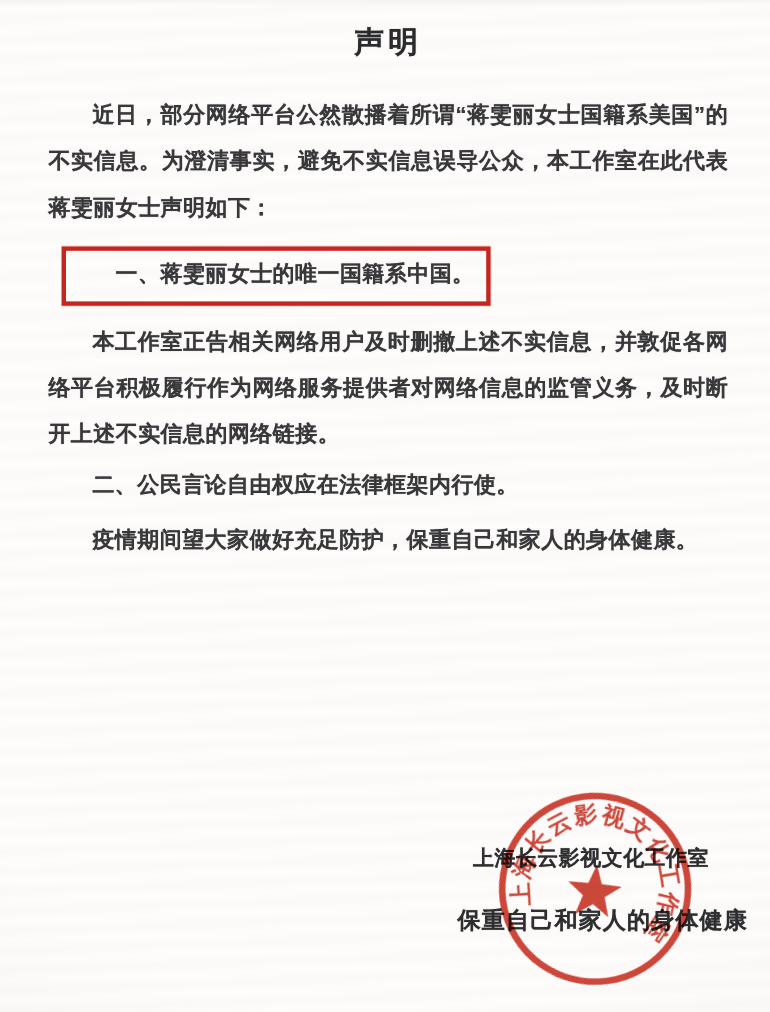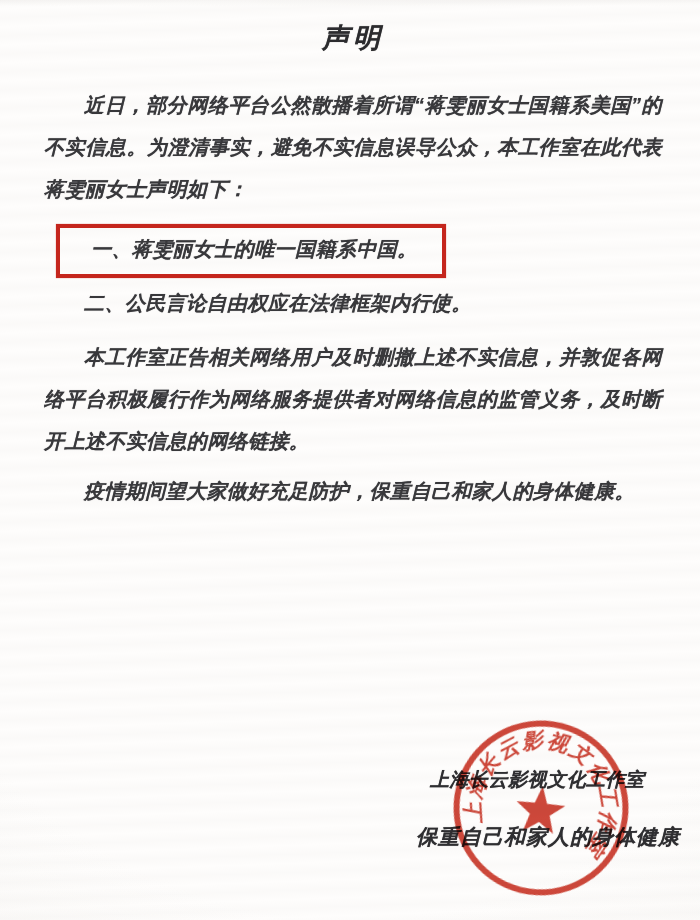--- a/index.html
+++ b/index.html
@@ -8,21 +8,20 @@
     font-family: "Liberation Sans", "DejaVu Sans", sans-serif;
     overflow: hidden;
   }
   .page {
     position: relative;
     width: 700px;
     height: 920px;
     background:
       radial-gradient(130% 105% at 50% 42%, #fefdfc 55%, #f4f2ef 100%);
     color: #35353a;
-    font-style: italic;
   }
   .scan-streaks {
     position: absolute; inset: 0;
     background:
       linear-gradient(180deg, rgba(180,175,168,0.10) 0, rgba(180,175,168,0) 6px),
       repeating-linear-gradient(178deg,
         rgba(160,155,150,0.035) 0px, rgba(160,155,150,0.0) 9px,
         rgba(160,155,150,0.035) 18px);
     pointer-events: none;
   }
@@ -52,21 +51,21 @@
   .p1 { margin-top: 28px; }
   .p2 { margin-top: 12px; }
   .p3 { margin-top: 10px; }
   .p4 { margin-top: 8px; }
   .p5 { margin-top: 10px; }
   .heading2 { margin-top: 4px; }
   .highlight-box {
     border: 4px solid #c5261d;
     width: 390px;
     margin: 14px 0 0 12px;
-    padding: 7px 8px 11px 4px;
+    padding: 7px 8px 11px 18px;
     box-shadow: 0 0 1px rgba(197,38,29,0.6);
   }
   .highlight-box .para {
     margin: 0;
     text-indent: 1.35em;
     line-height: 28px;
   }
   
   .seal-area {
     position: absolute;
@@ -117,23 +116,23 @@
 
   <div class="content">
     <h1 class="doc-title">声明</h1>
 
     <p class="para p1">近日，部分网络平台公然散播着所谓“蒋雯丽女士国籍系美国”的不实信息。为澄清事实，避免不实信息误导公众，本工作室在此代表蒋雯丽女士声明如下：</p>
 
     <div class="highlight-box">
       <p class="para">一、蒋雯丽女士的唯一国籍系中国。</p>
     </div>
 
+    <p class="para p2">本工作室正告相关网络用户及时删撤上述不实信息，并敦促各网络平台积极履行作为网络服务提供者对网络信息的监管义务，及时断开上述不实信息的网络链接。</p>
+
     <p class="para heading2">二、公民言论自由权应在法律框架内行使。</p>
-
-    <p class="para p2">本工作室正告相关网络用户及时删撤上述不实信息，并敦促各网络平台积极履行作为网络服务提供者对网络信息的监管义务，及时断开上述不实信息的网络链接。</p>
 
 
     <p class="para p4">疫情期间望大家做好充足防护，保重自己和家人的身体健康。</p>
 
   </div>
 
   <div class="seal-area">
     <div class="signature">上海长云影视文化工作室</div>
     <div class="doc-date">保重自己和家人的身体健康</div>
 

